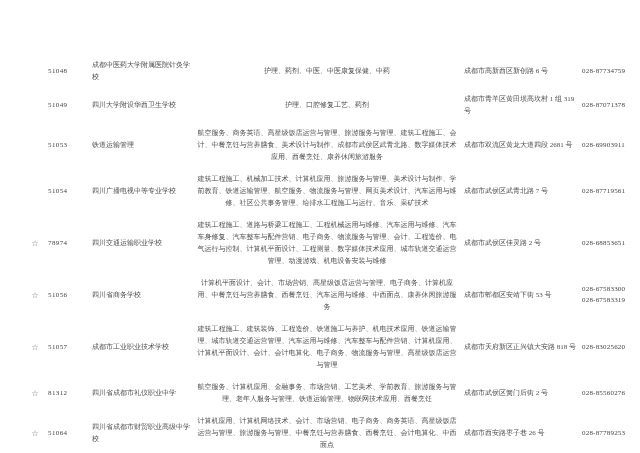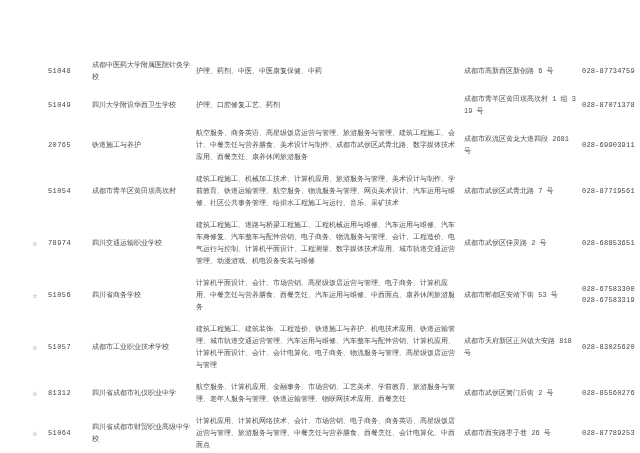--- a/index.html
+++ b/index.html
@@ -8,21 +8,21 @@
     background: #ffffff;
   }
   .page {
     position: relative;
     width: 640px;
     height: 453px;
     background: #ffffff;
     box-sizing: border-box;
     padding: 54px 4px 8px 28px;
     overflow: hidden;
-    font-family: Liberation Mono, monospace;
+    font-family: Liberation Serif, serif;
     color: #4e4e4e;
   }
   table.school-table {
     border-collapse: collapse;
     table-layout: fixed;
     width: 606px;
     font-size: 7px;
     line-height: 11px;
   }
   td {
@@ -43,20 +43,21 @@
     color: #454545;
   }
   td.name {
     width: 98px;
     line-height: 12px;
     margin-left: 22px;
   }
   td.majors {
     width: 262px;
     line-height: 12px;
+    text-align: center;
   }
   td.address {
     width: 112px;
     line-height: 12px;
   }
   td.phone {
     width: 72px;
     white-space: pre-line;
     letter-spacing: 0.2px;
     color: #454545;
@@ -79,30 +80,30 @@
       <tr>
         <td class="star"></td>
         <td class="code">51049</td>
         <td class="name">四川大学附设华西卫生学校</td>
         <td class="majors">护理、口腔修复工艺、药剂</td>
         <td class="address">成都市青羊区黄田坝高坎村 1 组 319 号</td>
         <td class="phone">028-87071378</td>
       </tr>
       <tr>
         <td class="star"></td>
-        <td class="code">20765</td>
-        <td class="name">铁道施工与养护</td>
+        <td class="code">51053</td>
+        <td class="name">铁道运输管理</td>
         <td class="majors">航空服务、商务英语、高星级饭店运营与管理、旅游服务与管理、建筑工程施工、会计、中餐烹饪与营养膳食、美术设计与制作、成都市武侯区武青北路、数字媒体技术应用、西餐烹饪、康养休闲旅游服务</td>
         <td class="address">成都市双流区黄龙大道四段 2681 号</td>
         <td class="phone">028-69903911</td>
       </tr>
       <tr>
         <td class="star"></td>
         <td class="code">51054</td>
-        <td class="name">成都市青羊区黄田坝高坎村</td>
+        <td class="name">四川广播电视中等专业学校</td>
         <td class="majors">建筑工程施工、机械加工技术、计算机应用、旅游服务与管理、美术设计与制作、学前教育、铁道运输管理、航空服务、物流服务与管理、网页美术设计、汽车运用与维修、社区公共事务管理、给排水工程施工与运行、音乐、采矿技术</td>
         <td class="address">成都市武侯区武青北路 7 号</td>
         <td class="phone">028-87719561</td>
       </tr>
       <tr>
         <td class="star">☆</td>
         <td class="code">78974</td>
         <td class="name">四川交通运输职业学校</td>
         <td class="majors">建筑工程施工、道路与桥梁工程施工、工程机械运用与维修、汽车运用与维修、汽车车身修复、汽车整车与配件营销、电子商务、物流服务与管理、会计、工程造价、电气运行与控制、计算机平面设计、工程测量、数字媒体技术应用、城市轨道交通运营管理、动漫游戏、机电设备安装与维修</td>
         <td class="address">成都市武侯区佳灵路 2 号</td>

